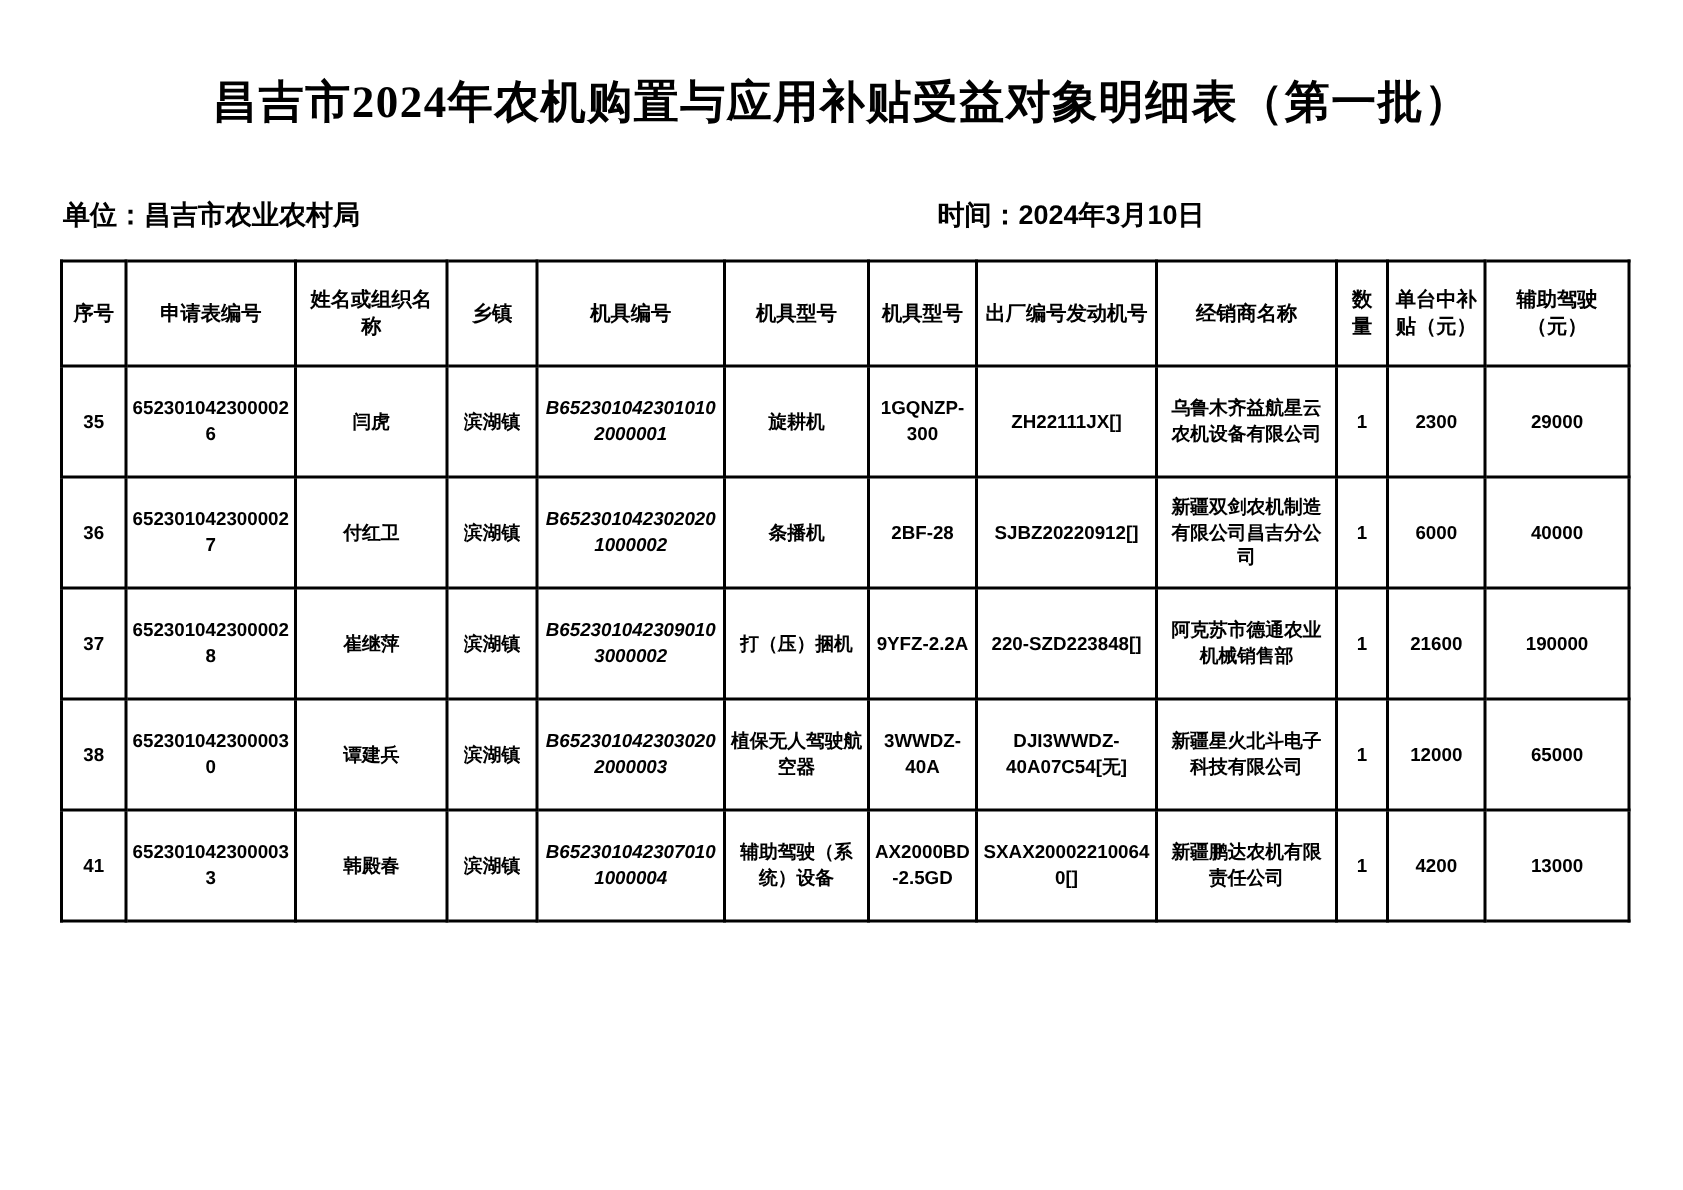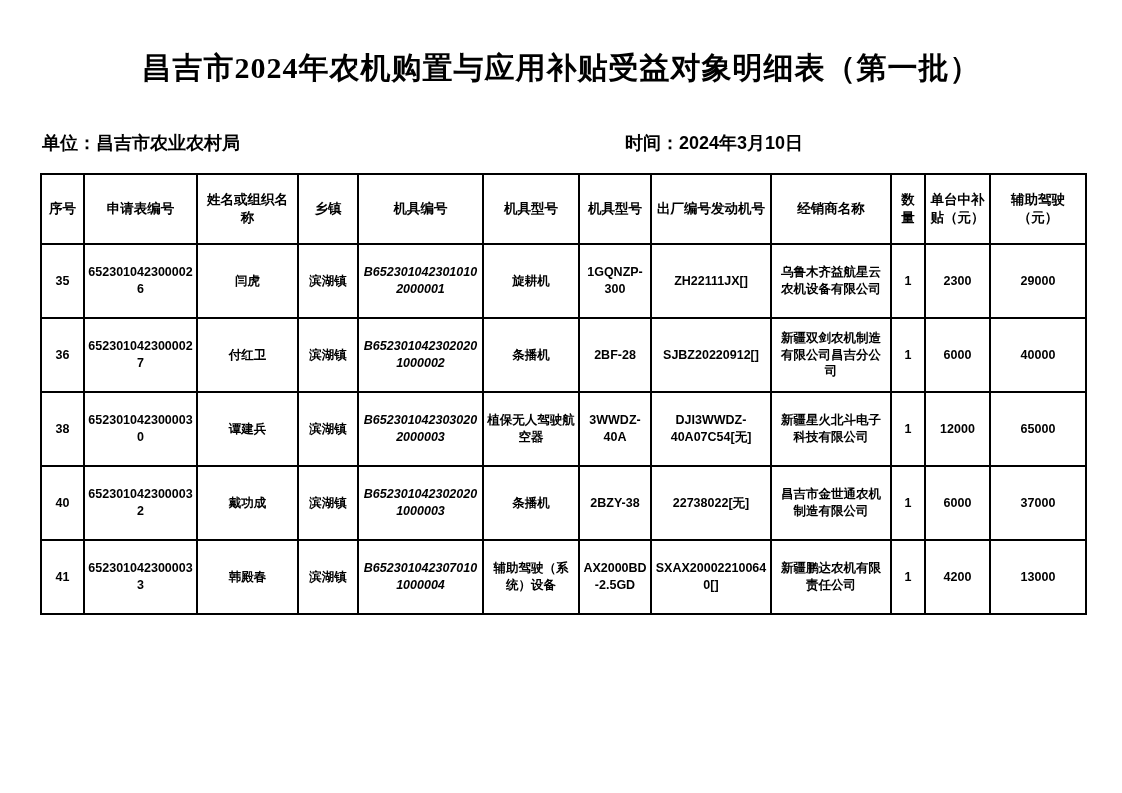--- a/index.html
+++ b/index.html
@@ -138,46 +138,46 @@
           <td class="num-wrap">B6523010423020201000002</td>
           <td class="soft-wrap">条播机</td>
           <td class="soft-wrap">2BF-28</td>
           <td class="soft-wrap">SJBZ20220912[]</td>
           <td class="soft-wrap">新疆双剑农机制造有限公司昌吉分公司</td>
           <td class="soft-wrap">1</td>
           <td class="soft-wrap">6000</td>
           <td class="soft-wrap">40000</td>
         </tr>
         <tr>
+          <td class="soft-wrap">37</td>
+          <td class="soft-wrap">6523010423000028</td>
+          <td class="soft-wrap">崔继萍</td>
+          <td class="soft-wrap">滨湖镇</td>
+          <td class="num-wrap">B6523010423090103000002</td>
+          <td class="soft-wrap">打（压）捆机</td>
+          <td class="soft-wrap">9YFZ-2.2A</td>
+          <td class="soft-wrap">220-SZD223848[]</td>
+          <td class="soft-wrap">阿克苏市德通农业机械销售部</td>
+          <td class="soft-wrap">1</td>
+          <td class="soft-wrap">21600</td>
+          <td class="soft-wrap">190000</td>
+        </tr>
+        <tr>
           <td class="soft-wrap">38</td>
           <td class="soft-wrap">6523010423000030</td>
           <td class="soft-wrap">谭建兵</td>
           <td class="soft-wrap">滨湖镇</td>
           <td class="num-wrap">B6523010423030202000003</td>
           <td class="soft-wrap">植保无人驾驶航空器</td>
           <td class="soft-wrap">3WWDZ-40A</td>
           <td class="soft-wrap">DJI3WWDZ-40A07C54[无]</td>
           <td class="soft-wrap">新疆星火北斗电子科技有限公司</td>
           <td class="soft-wrap">1</td>
           <td class="soft-wrap">12000</td>
           <td class="soft-wrap">65000</td>
-        </tr>
-        <tr>
-          <td class="soft-wrap">40</td>
-          <td class="soft-wrap">6523010423000032</td>
-          <td class="soft-wrap">戴功成</td>
-          <td class="soft-wrap">滨湖镇</td>
-          <td class="num-wrap">B6523010423020201000003</td>
-          <td class="soft-wrap">条播机</td>
-          <td class="soft-wrap">2BZY-38</td>
-          <td class="soft-wrap">22738022[无]</td>
-          <td class="soft-wrap">昌吉市金世通农机制造有限公司</td>
-          <td class="soft-wrap">1</td>
-          <td class="soft-wrap">6000</td>
-          <td class="soft-wrap">37000</td>
         </tr>
         <tr>
           <td class="soft-wrap">41</td>
           <td class="soft-wrap">6523010423000033</td>
           <td class="soft-wrap">韩殿春</td>
           <td class="soft-wrap">滨湖镇</td>
           <td class="num-wrap">B6523010423070101000004</td>
           <td class="soft-wrap">辅助驾驶（系统）设备</td>
           <td class="soft-wrap">AX2000BD-2.5GD</td>
           <td class="soft-wrap">SXAX200022100640[]</td>

